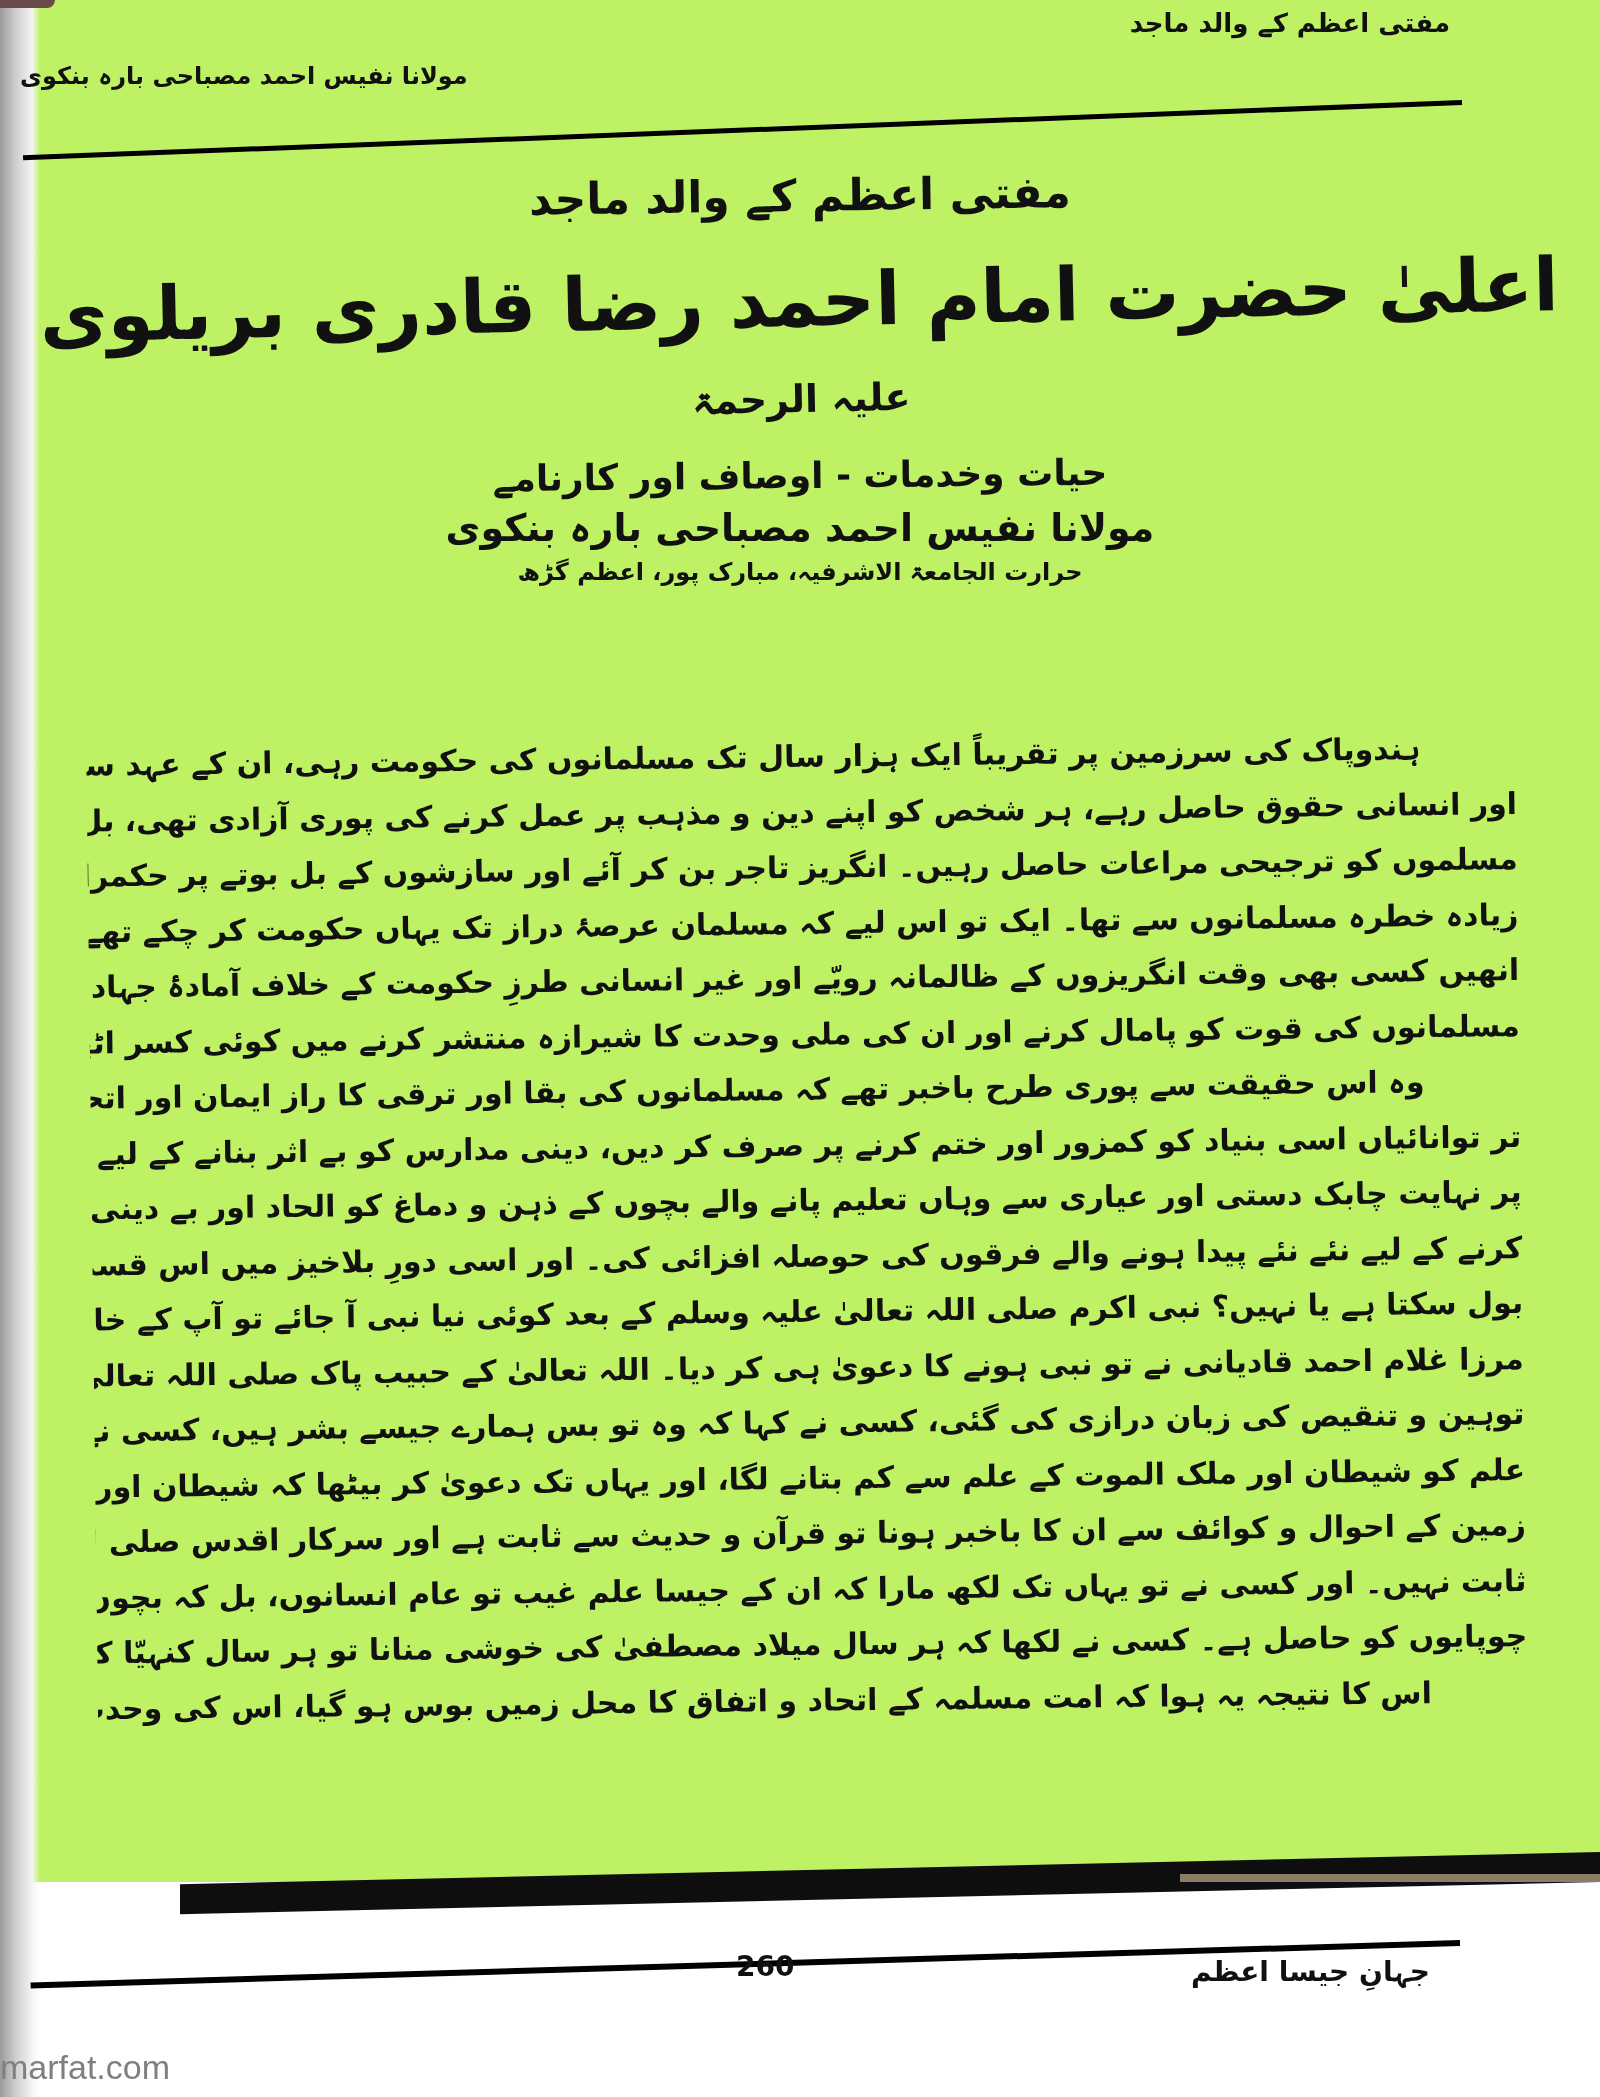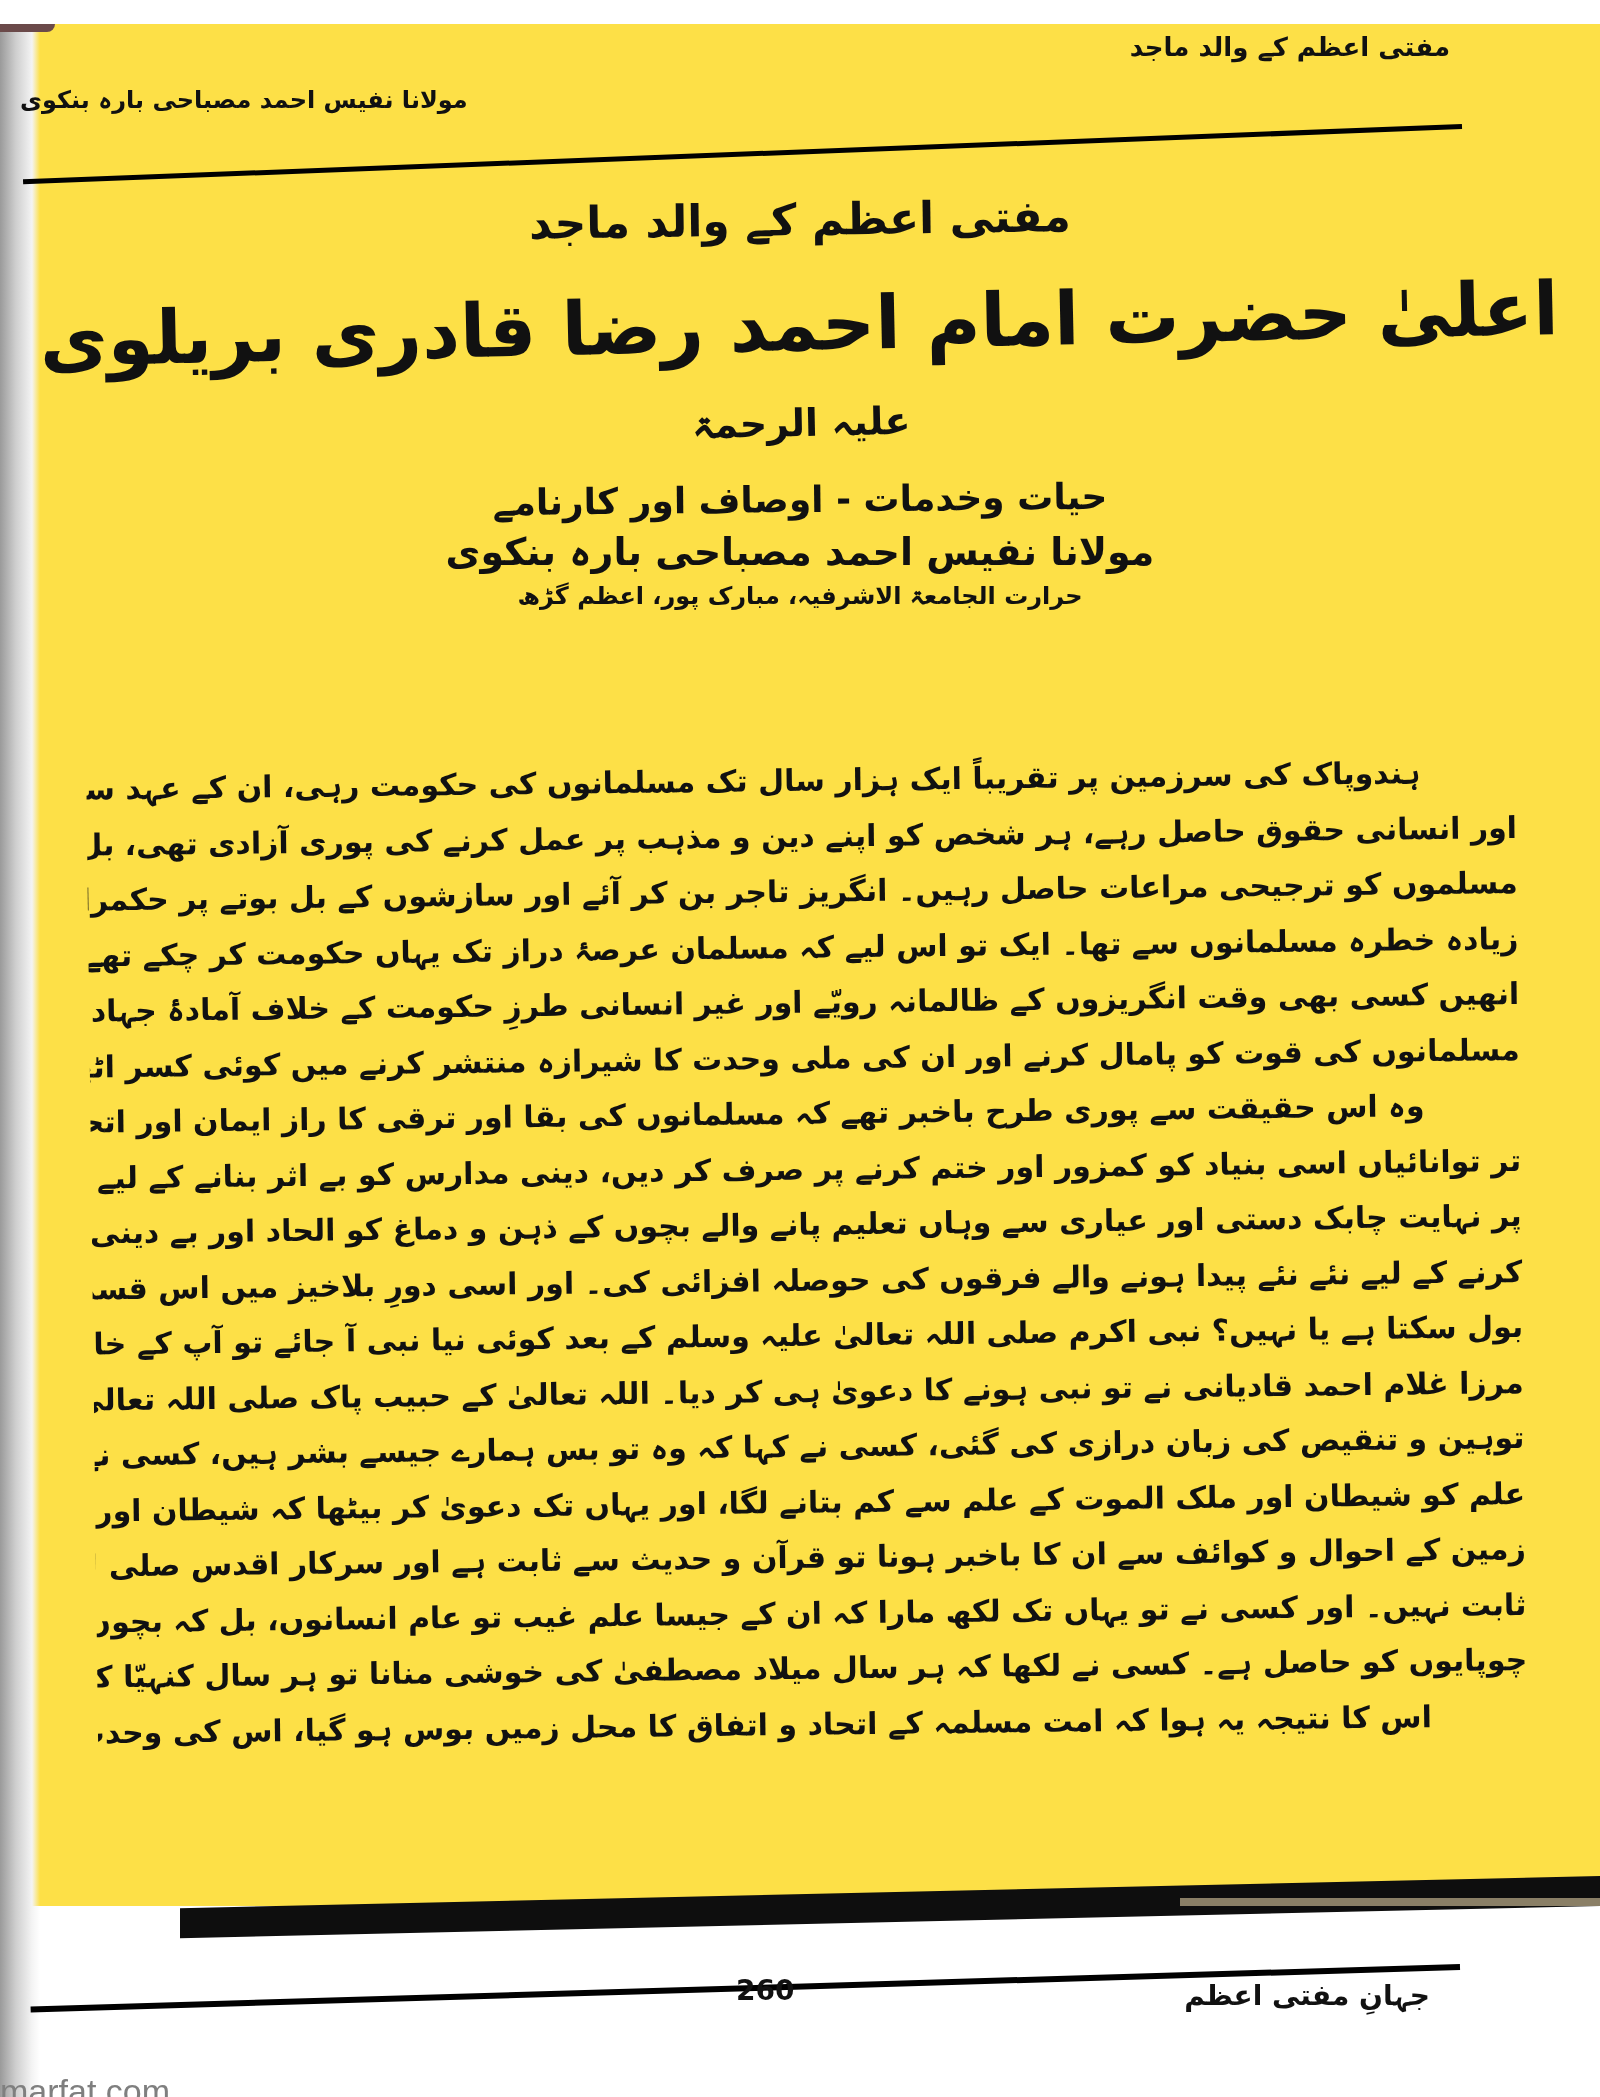--- a/index.html
+++ b/index.html
@@ -5,22 +5,21 @@
     html, body { margin: 0; padding: 0; }
     body {
       width: 1600px; height: 2097px; overflow: hidden;
       background: #ffffff;
       font-family: "DejaVu Sans", sans-serif;
       color: #111;
       position: relative;
     }
     .page {
       position: absolute; left: 0; top: 0; width: 1600px; height: 1882px;
-      background: #fde047;
-      margin-top: 24px;
+      background: #bef264;
     }
     .binding-shadow {
       position: absolute; left: 0; top: 0; width: 40px; height: 2097px;
       background: linear-gradient(to right, #9a9a9a 0%, #cfcfcf 40%, #f4f4f4 80%, rgba(255,255,255,0) 100%);
     }
     .top-corner {
       position: absolute; left: 0; top: 0; width: 55px; height: 8px;
       background: #6b4a4a; border-bottom-right-radius: 12px;
     }
     .bottom-edge {
@@ -145,19 +144,19 @@
       <span class="line">ثابت نہیں۔ اور کسی نے تو یہاں تک لکھ مارا کہ ان کے جیسا علم غیب تو عام انسانوں، بل کہ بچوں اور پاگلوں، بل کہ تمام جانوروں اور</span>
       <span class="line last">چوپایوں کو حاصل ہے۔ کسی نے لکھا کہ ہر سال میلاد مصطفیٰ کی خوشی منانا تو ہر سال کنہیّا کا جنم دن منانے کی طرح ہے۔</span>
     </p>
     <p>
       <span class="line first">اس کا نتیجہ یہ ہوا کہ امت مسلمہ کے اتحاد و اتفاق کا محل زمیں بوس ہو گیا، اس کی وحدت و سالمیت جاتی رہی، اور قوم مسلم مختلف فرقوں</span>
     </p>
   </div>
 
   <div class="footer-rule"></div>
   <div class="page-number rtl">260</div>
-  <div class="footer-title rtl">جہانِ مفتی اعظم</div>
+  <div class="footer-title rtl">جہانِ جیسا اعظم</div>
 
   <div class="bottom-edge"></div>
   <div class="bottom-edge-strip"></div>
 
   <div class="watermark">marfat.com</div>
 </div>
 
 </body></html>

